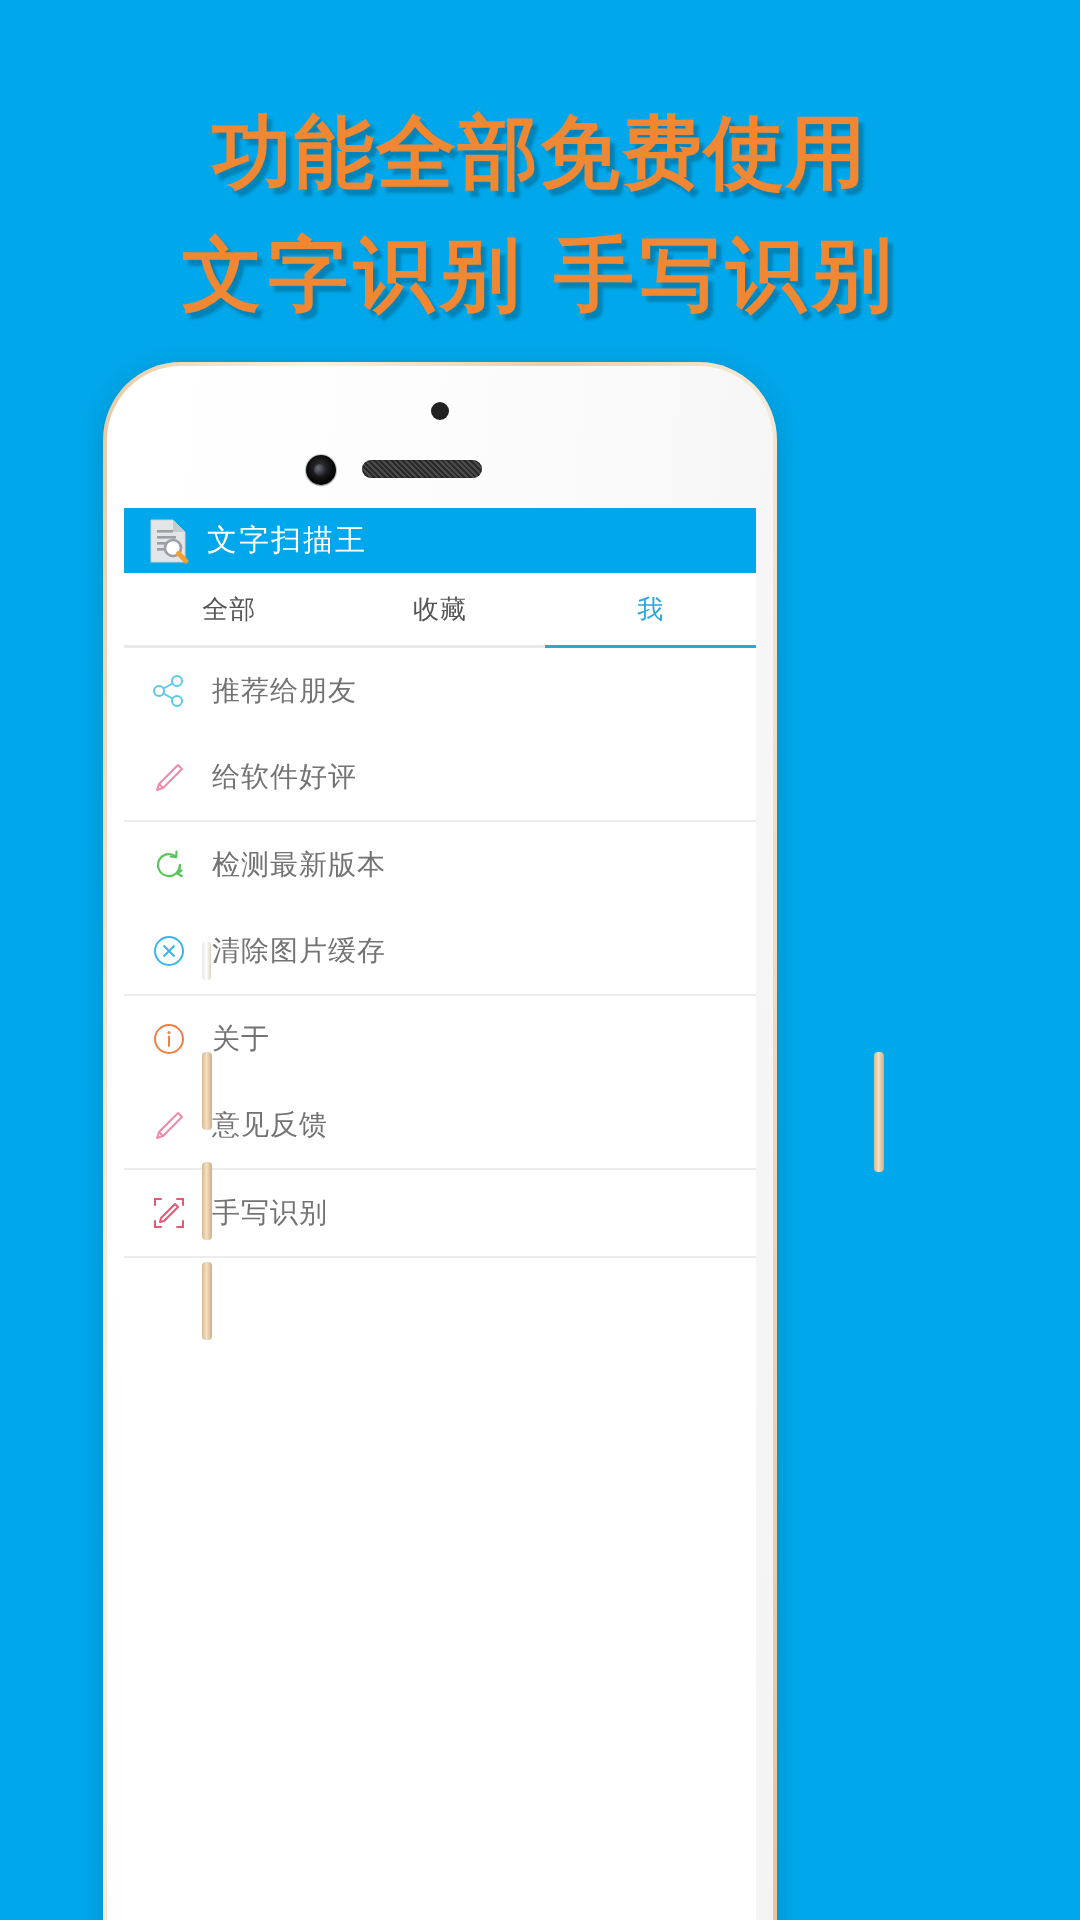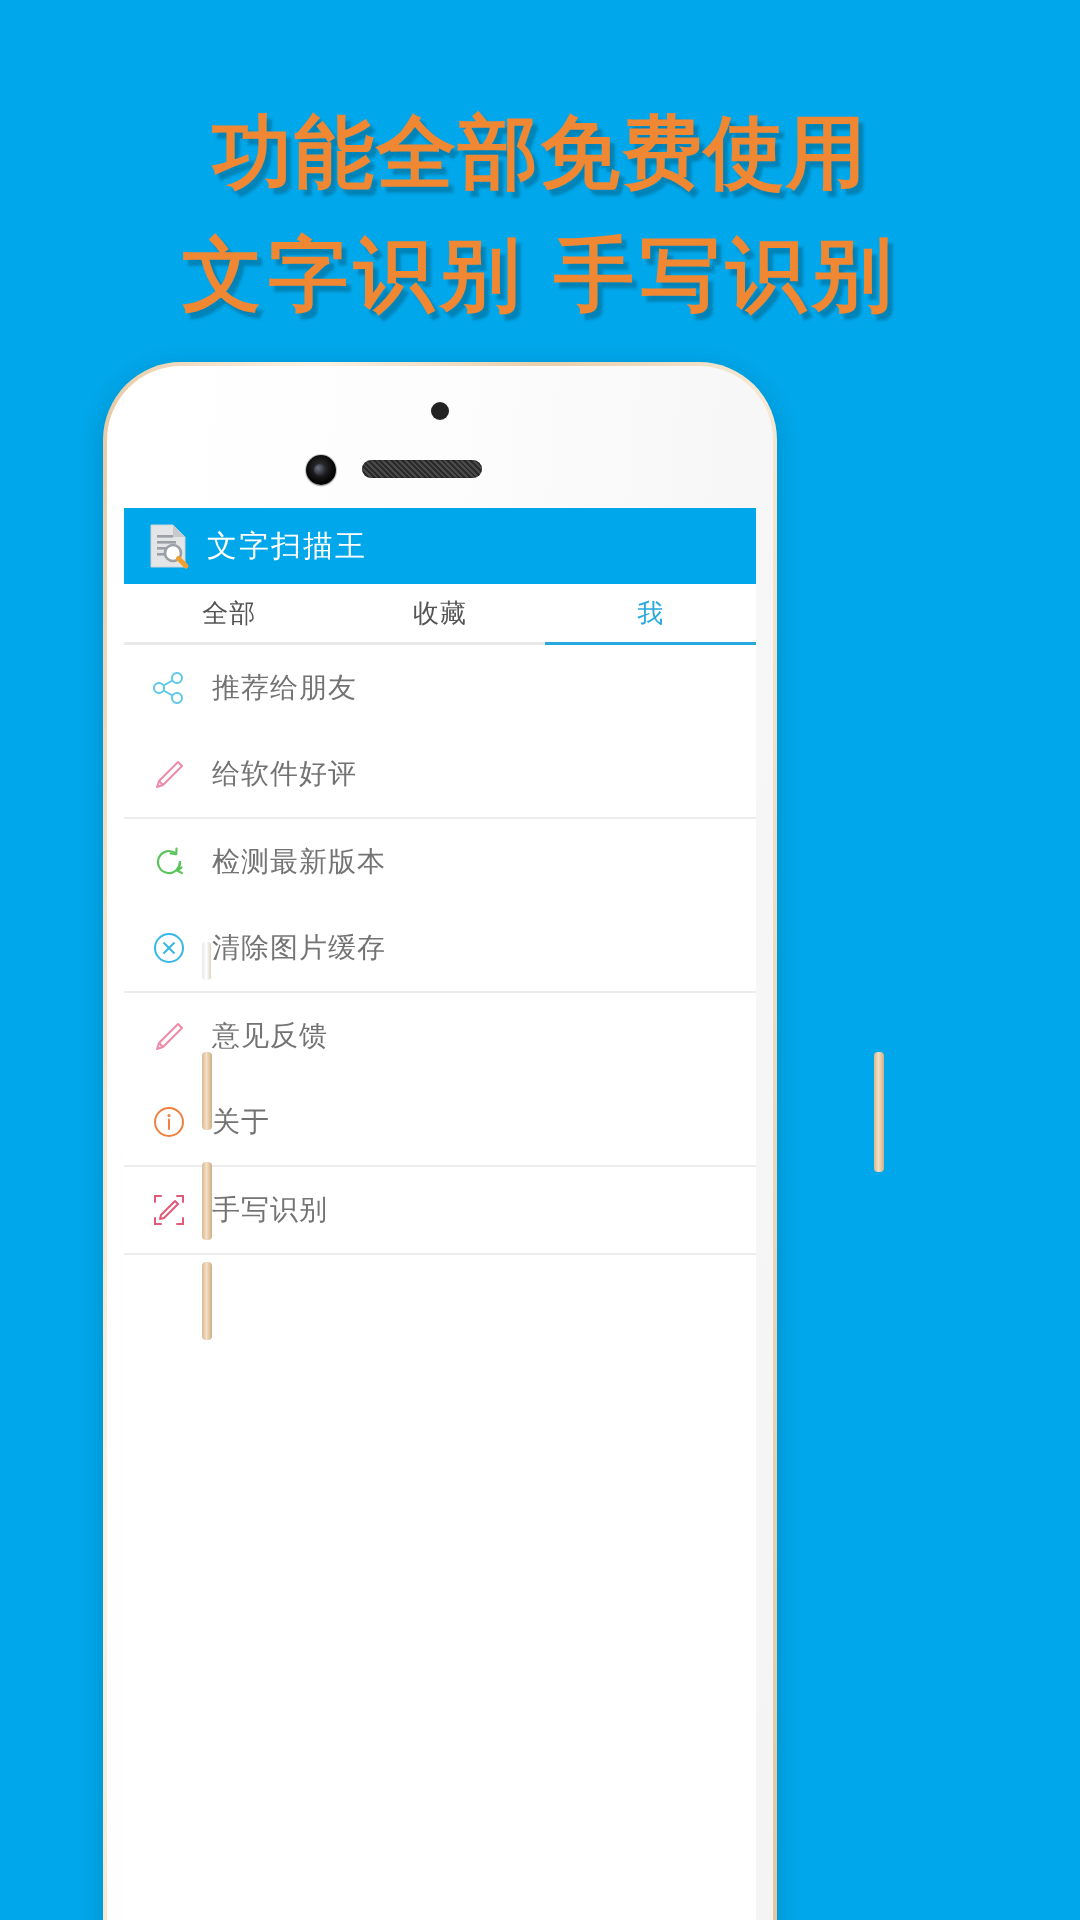--- a/index.html
+++ b/index.html
@@ -101,36 +101,36 @@
   }
 
   
   .screen {
     position: relative;
     height: calc(100% - 128px);
     background: #ffffff;
     overflow: hidden;
   }
   .appbar {
-    height: 76px;
+    height: 65px;
     background: #00a7ea;
     display: flex;
     align-items: center;
     padding-left: 25px;
   }
   .app-icon { width: 40px; height: 46px; flex: none; position: relative; }
   .app-title {
     color: #ffffff;
     font-size: 30px;
     margin-left: 18px;
     letter-spacing: 2px;
   }
 
   .tabs {
-    height: 61px;
+    height: 75px;
     display: flex;
     background: #fff;
     border-bottom: 3px solid #e9e9e9;
     position: relative;
   }
   .tab {
     flex: 1;
     display: flex;
     align-items: center;
     justify-content: center;
@@ -266,35 +266,35 @@
             </svg>
           </span>
           <span class="li-label">清除图片缓存</span>
         </div>
       </div>
 
       <div class="list-group">
         <div class="list-item">
           <span class="li-icon">
             <svg width="34" height="34" viewBox="0 0 34 34">
-              <path d="M26 5 L30 9 L11 28 L5 30 L7 24 Z" fill="none" stroke="#ef8aa8" stroke-width="2" stroke-linejoin="round"></path>
-              <line x1="7" y1="24" x2="11" y2="28" stroke="#ef8aa8" stroke-width="2"></line>
-            </svg>
-          </span>
-          <span class="li-label">意见反馈</span>
-        </div>
-        <div class="list-item">
-          <span class="li-icon">
-            <svg width="34" height="34" viewBox="0 0 34 34">
               <circle cx="17" cy="17" r="14" fill="none" stroke="#f08040" stroke-width="2"></circle>
               <circle cx="17" cy="10.5" r="1.6" fill="#f08040"></circle>
               <line x1="17" y1="14.5" x2="17" y2="24" stroke="#f08040" stroke-width="2" stroke-linecap="round"></line>
             </svg>
           </span>
           <span class="li-label">关于</span>
+        </div>
+        <div class="list-item">
+          <span class="li-icon">
+            <svg width="34" height="34" viewBox="0 0 34 34">
+              <path d="M26 5 L30 9 L11 28 L5 30 L7 24 Z" fill="none" stroke="#ef8aa8" stroke-width="2" stroke-linejoin="round"></path>
+              <line x1="7" y1="24" x2="11" y2="28" stroke="#ef8aa8" stroke-width="2"></line>
+            </svg>
+          </span>
+          <span class="li-label">意见反馈</span>
         </div>
       </div>
 
       <div class="list-group">
         <div class="list-item">
           <span class="li-icon">
             <svg width="34" height="34" viewBox="0 0 34 34">
               <path d="M3 9 V3 H9" fill="none" stroke="#e35a78" stroke-width="2" stroke-linecap="round"></path>
               <path d="M25 3 H31 V9" fill="none" stroke="#e35a78" stroke-width="2" stroke-linecap="round"></path>
               <path d="M31 25 V31 H25" fill="none" stroke="#e35a78" stroke-width="2" stroke-linecap="round"></path>

